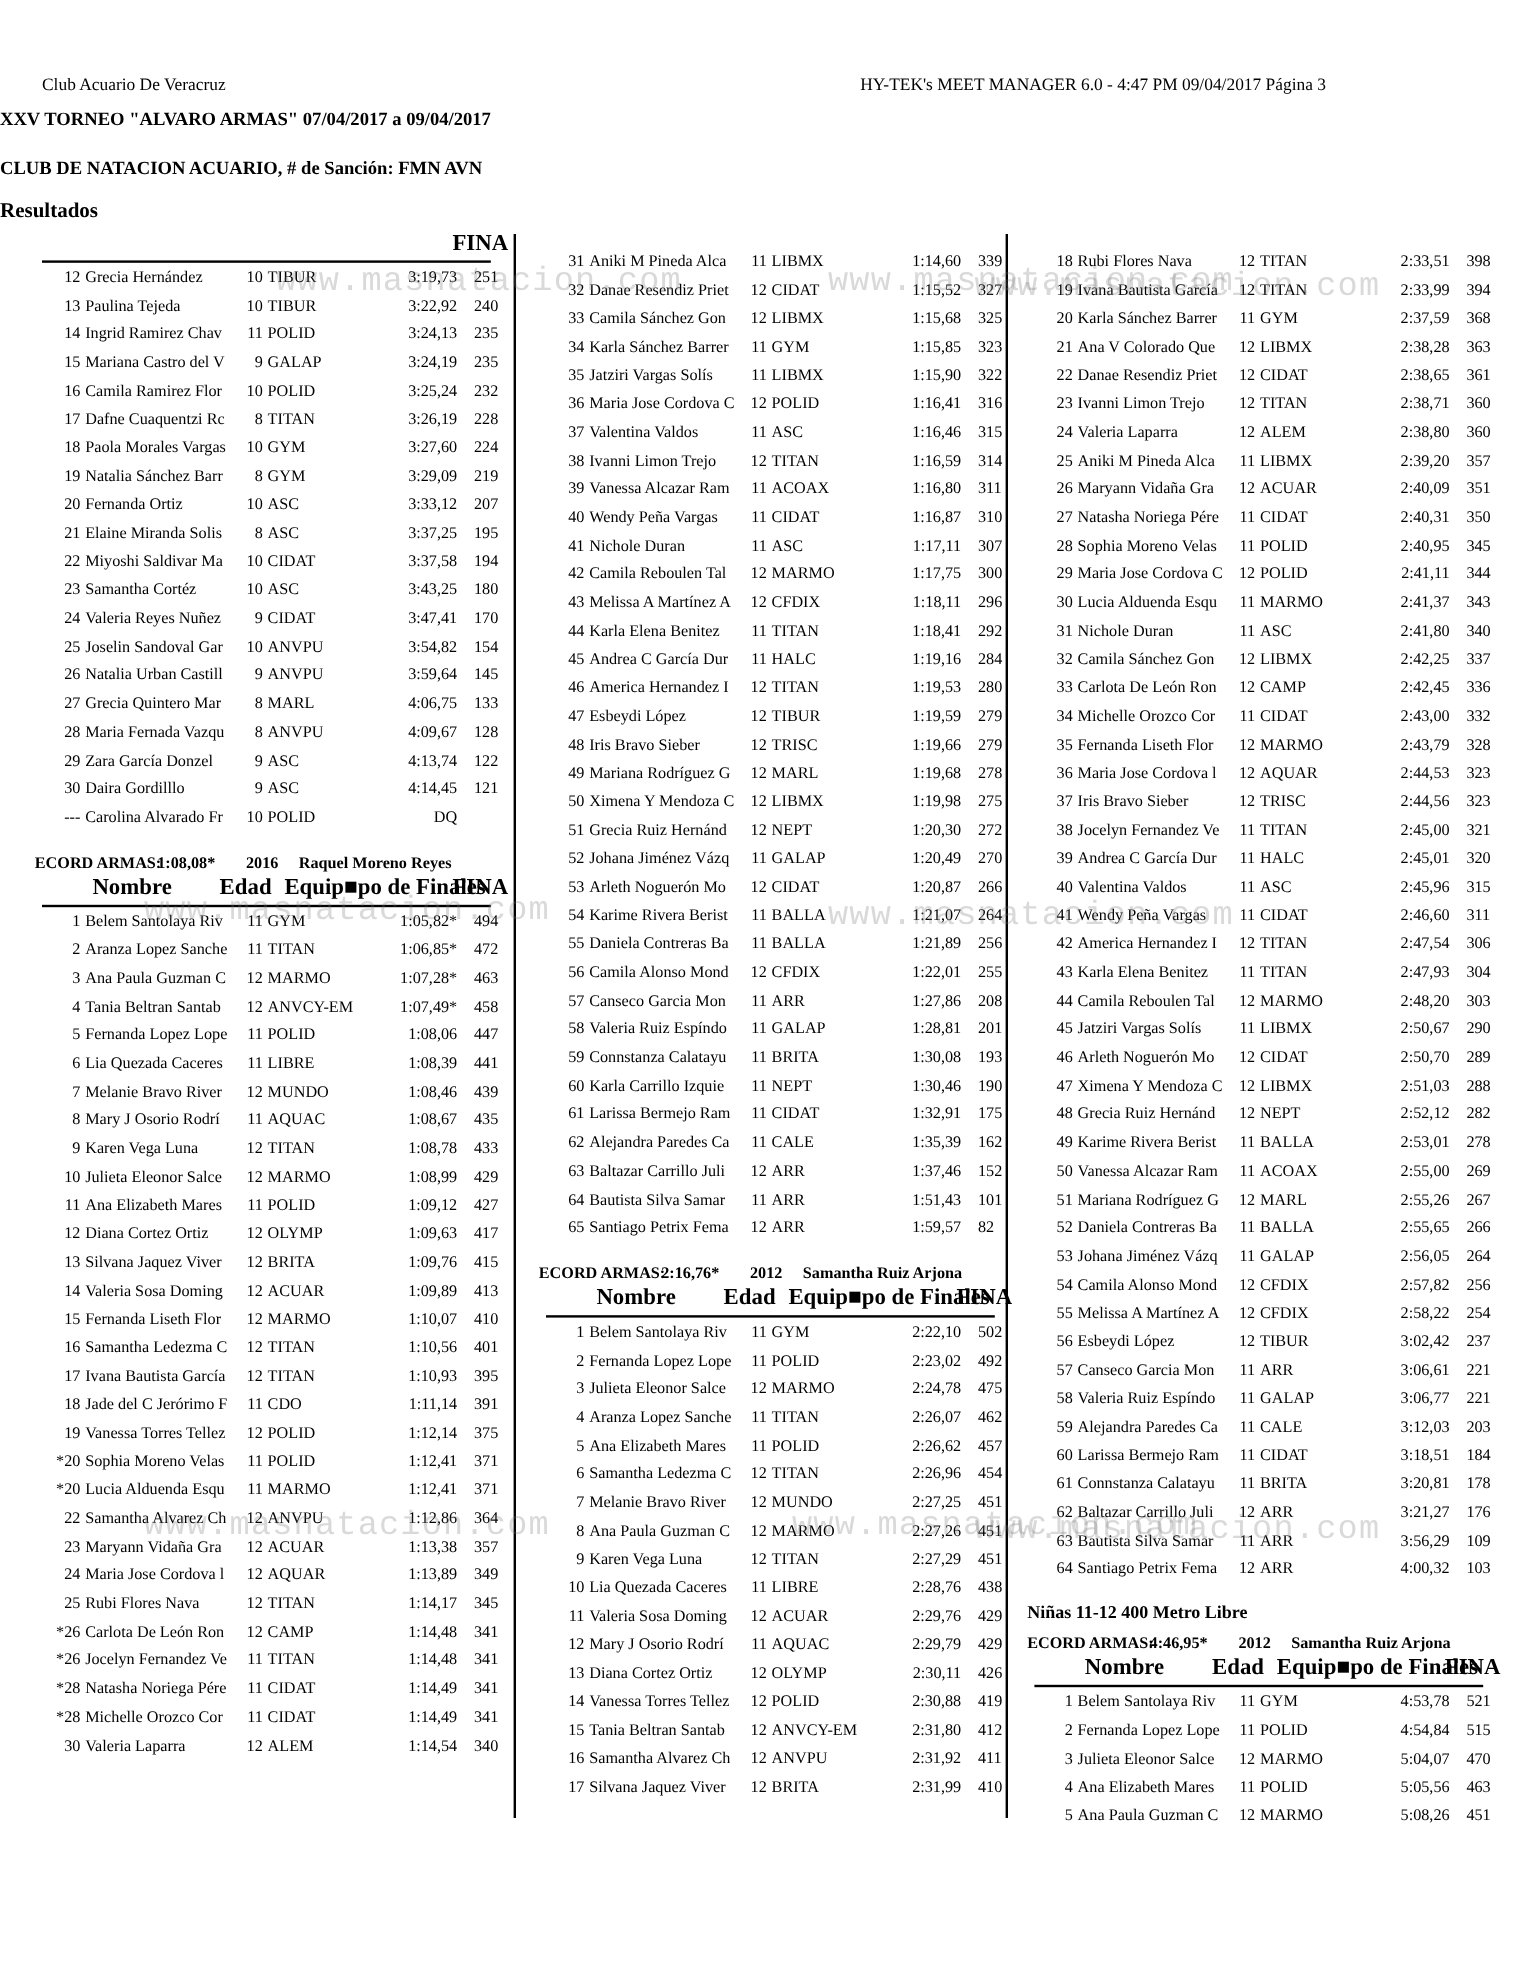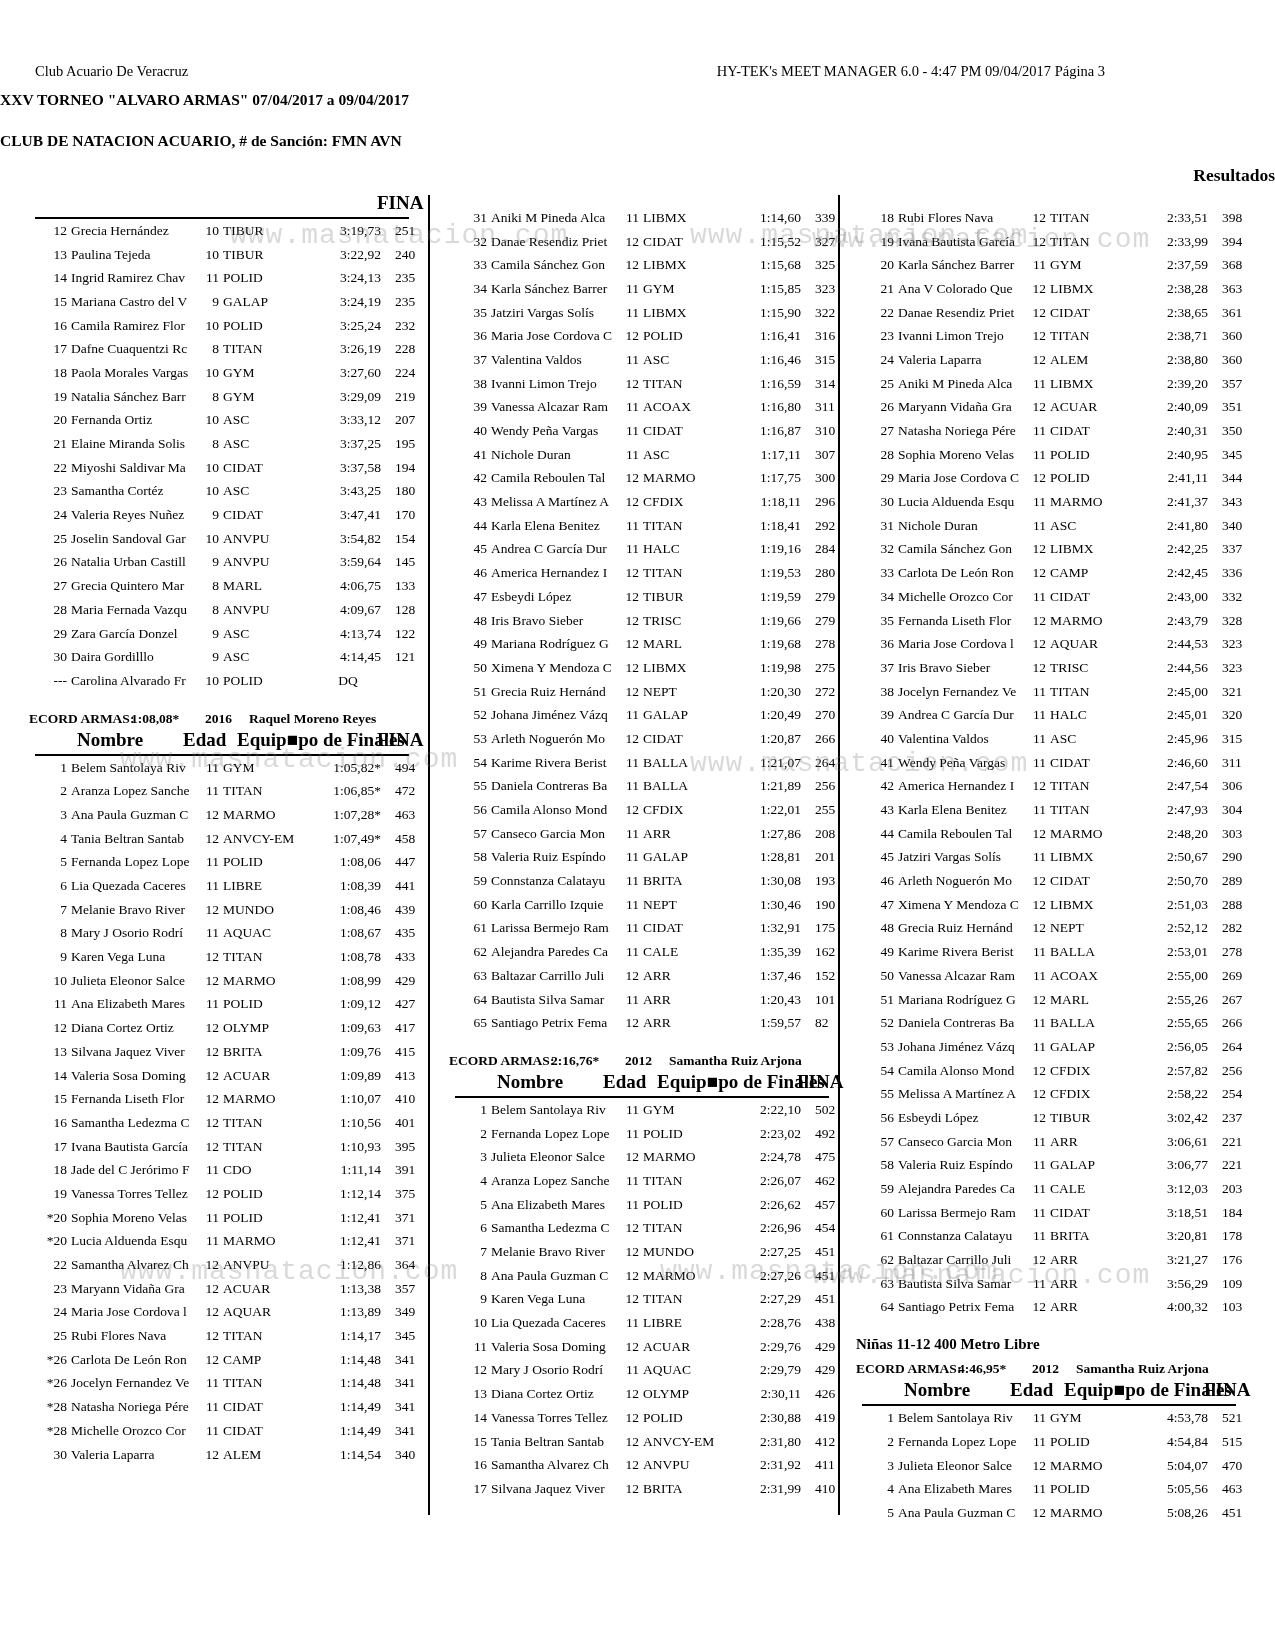--- a/index.html
+++ b/index.html
@@ -7,21 +7,21 @@
     width:1275px;height:1650px;background:#ffffff;color:#000;
     font-family:"Liberation Serif", serif;position:relative;overflow:hidden;
   }
   .page{position:absolute;inset:0;}
   
   .h-left{position:absolute;left:35px;top:63px;font-size:14.5px;}
   .h-right{position:absolute;right:170px;top:63px;font-size:14.5px;}
   .h-title{position:absolute;left:0;width:100%;top:91px;font-weight:bold;font-size:15.5px;}
   .h-sanction{position:absolute;left:0;width:100%;top:132px;font-weight:bold;font-size:15.5px;}
   .h-url{position:absolute;left:0;width:100%;top:145px;font-weight:bold;font-size:15px;}
-  .h-res{position:absolute;left:0;width:100%;top:165px;font-weight:bold;font-size:17.5px;text-align:right;}
+  .h-res{position:absolute;left:0;width:100%;top:165px;font-weight:bold;font-size:17.5px;}
   
   .col{position:absolute;top:192px;width:374px;}
   .col-0{left:35px;} .col-1{left:455px;} .col-2{left:862px;}
   .divider{position:absolute;top:195px;width:1.6px;height:1320px;background:#000;}
   .div-0{left:428px;} .div-1{left:838px;}
   .section.rows{padding-top:14px;}
   .section.event{margin-top:13px;}
   .sec-title{font-weight:bold;font-size:15px;height:24px;line-height:24px;margin-left:-6px;white-space:nowrap;}
   .record{position:relative;height:23px;font-weight:bold;font-size:13.5px;white-space:nowrap;}
   .record span{position:absolute;bottom:2px;}
@@ -30,21 +30,21 @@
   .thead span{position:absolute;bottom:3px;}
   .th-name{left:42px;} .th-age{left:148px;} .th-tt{left:202px;} .th-fina{left:342px;}
   .row{
     display:grid;grid-template-columns:32px 126px 18px 88px 66px 36px;column-gap:4px;
     height:23.7px;align-items:center;font-size:13.5px;
   }
   .row span{white-space:nowrap;overflow:hidden;}
   .c-place{text-align:right;}
   .c-age{text-align:right;}
   .c-time{text-align:right;}
-  .c-time.dq{text-align:center;}
+  .c-time.dq{}
   .c-fina{padding-left:10px;}
   
   .wm{position:absolute;font-family:Liberation Mono, monospace;font-size:28px;
       color:rgba(120,120,120,0.28);letter-spacing:1px;pointer-events:none;}
 </style>
 </head>
 <body>
 
 <div class="page">
   <div class="h-left">Club Acuario De Veracruz</div>
@@ -741,21 +741,21 @@
           <span class="c-age">12</span>
           <span class="c-team">ARR</span>
           <span class="c-time">1:37,46</span>
           <span class="c-fina">152</span>
         </div>
         <div class="row">
           <span class="c-place">64</span>
           <span class="c-name">Bautista Silva Samar</span>
           <span class="c-age">11</span>
           <span class="c-team">ARR</span>
-          <span class="c-time">1:20,43</span>
+          <span class="c-time">1:51,43</span>
           <span class="c-fina">101</span>
         </div>
         <div class="row">
           <span class="c-place">65</span>
           <span class="c-name">Santiago Petrix Fema</span>
           <span class="c-age">12</span>
           <span class="c-team">ARR</span>
           <span class="c-time">1:59,57</span>
           <span class="c-fina">82</span>
         </div>

